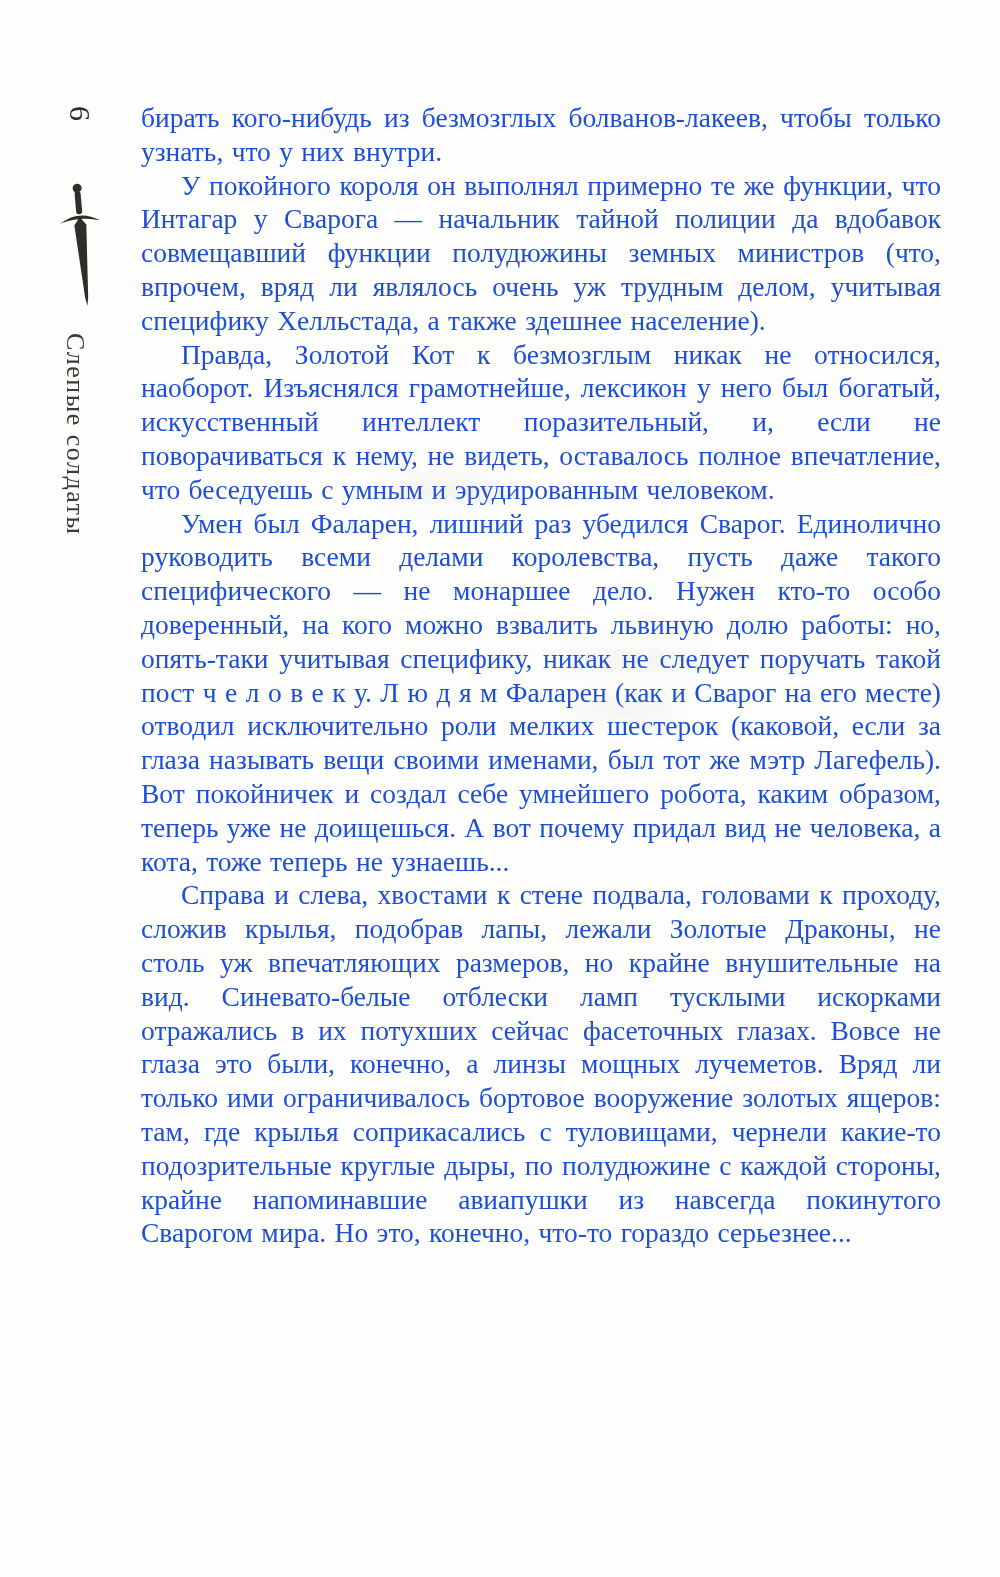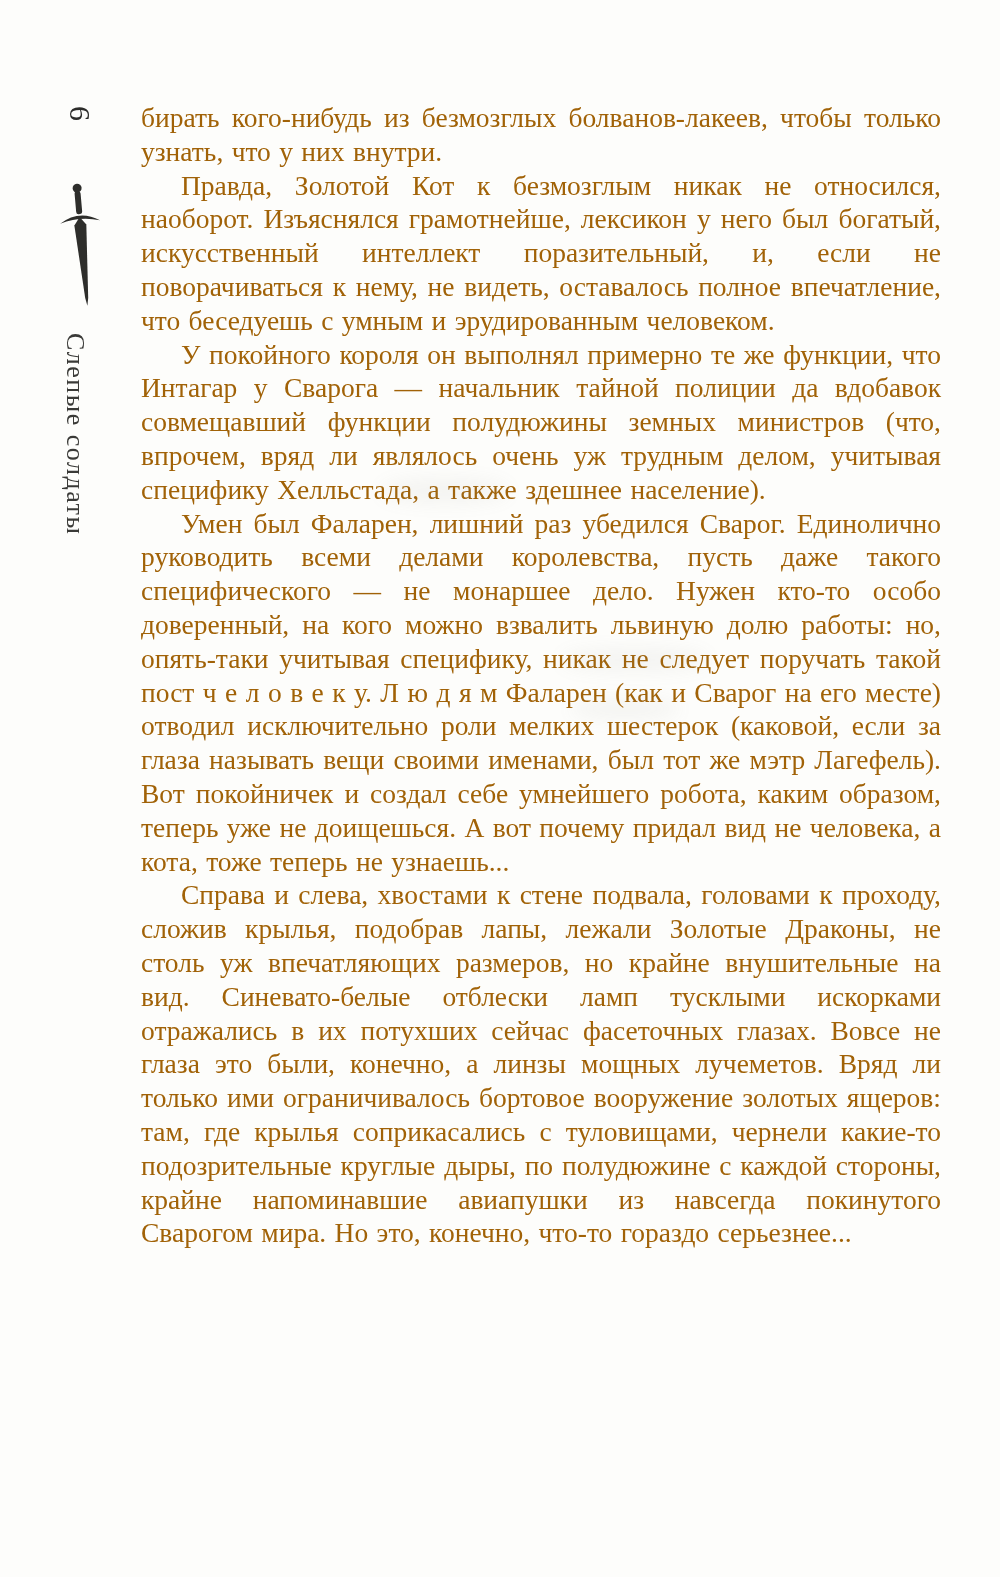--- a/index.html
+++ b/index.html
@@ -14,21 +14,21 @@
     background: #fdfdfb;
     overflow: hidden;
     font-family: "Liberation Serif", "DejaVu Serif", serif;
   }
   
   .text-block {
     position: absolute;
     left: 141px;
     top: 101px;
     width: 800px;
-    color: #a16207;
+    color: #1d4ed8;
     font-size: 27.5px;
     line-height: 33.8px;
     text-align: justify;
     hyphens: auto;
     -webkit-hyphens: auto;
     word-spacing: 1.5px;
   }
   .text-block p {
     margin: 0;
     text-indent: 40px;
@@ -90,22 +90,22 @@
       <rect x="21" y="11" width="6" height="23" rx="2.5" fill="#2e2e2b"></rect>
       <path d="M4 42 Q 24 29 44 42 Q 24 36 4 42 Z" fill="#2e2e2b"></path>
       <path d="M24 37 L18 45 L22.5 118 L24 126 L25.5 118 L30 45 Z" fill="#2e2e2b"></path>
     </svg>
   </div>
 
   <div class="running-title">Слепые солдаты</div>
 
   <main class="text-block">
     <p class="no-indent">бирать кого-нибудь из безмозглых болванов-лакеев, чтобы только узнать, что у них внутри.</p>
+    <p>У покойного короля он выполнял примерно те же функции, что Интагар у Сварога — начальник тайной полиции да вдобавок совмещавший функции полудюжины земных министров (что, впрочем, вряд ли являлось очень уж трудным делом, учитывая специфику Хелльстада, а также здешнее население).</p>
     <p>Правда, Золотой Кот к безмозглым никак не относился, наоборот. Изъяснялся грамотнейше, лексикон у него был богатый, искусственный интеллект поразительный, и, если не поворачиваться к нему, не видеть, оставалось полное впечатление, что беседуешь с умным и эрудированным человеком.</p>
-    <p>У покойного короля он выполнял примерно те же функции, что Интагар у Сварога — начальник тайной полиции да вдобавок совмещавший функции полудюжины земных министров (что, впрочем, вряд ли являлось очень уж трудным делом, учитывая специфику Хелльстада, а также здешнее население).</p>
     <p>Умен был Фаларен, лишний раз убедился Сварог. Единолично руководить всеми делами королевства, пусть даже такого специфического — не монаршее дело. Нужен кто-то особо доверенный, на кого можно взвалить львиную долю работы: но, опять-таки учитывая специфику, никак не следует поручать такой пост ч е л о в е к у.  Л ю д я м  Фаларен (как и Сварог на его месте) отводил исключительно роли мелких шестерок (каковой, если за глаза называть вещи своими именами, был тот же мэтр Лагефель). Вот покойничек и создал себе умнейшего робота, каким образом, теперь уже не доищешься. А вот почему придал вид не человека, а кота, тоже теперь не узнаешь...</p>
     <p>Справа и слева, хвостами к стене подвала, головами к проходу, сложив крылья, подобрав лапы, лежали Золотые Драконы, не столь уж впечатляющих размеров, но крайне внушительные на вид. Синевато-белые отблески ламп тусклыми искорками отражались в их потухших сейчас фасеточных глазах. Вовсе не глаза это были, конечно, а линзы мощных лучеметов. Вряд ли только ими ограничивалось бортовое вооружение золотых ящеров: там, где крылья соприкасались с туловищами, чернели какие-то подозрительные круглые дыры, по полудюжине с каждой стороны, крайне напоминавшие авиапушки из навсегда покинутого Сварогом мира. Но это, конечно, что-то гораздо серьезнее...</p>
   </main>
 
   <div class="artifact a1"></div>
   <div class="artifact a2"></div>
   <div class="artifact a3"></div>
 
 </div>
 

